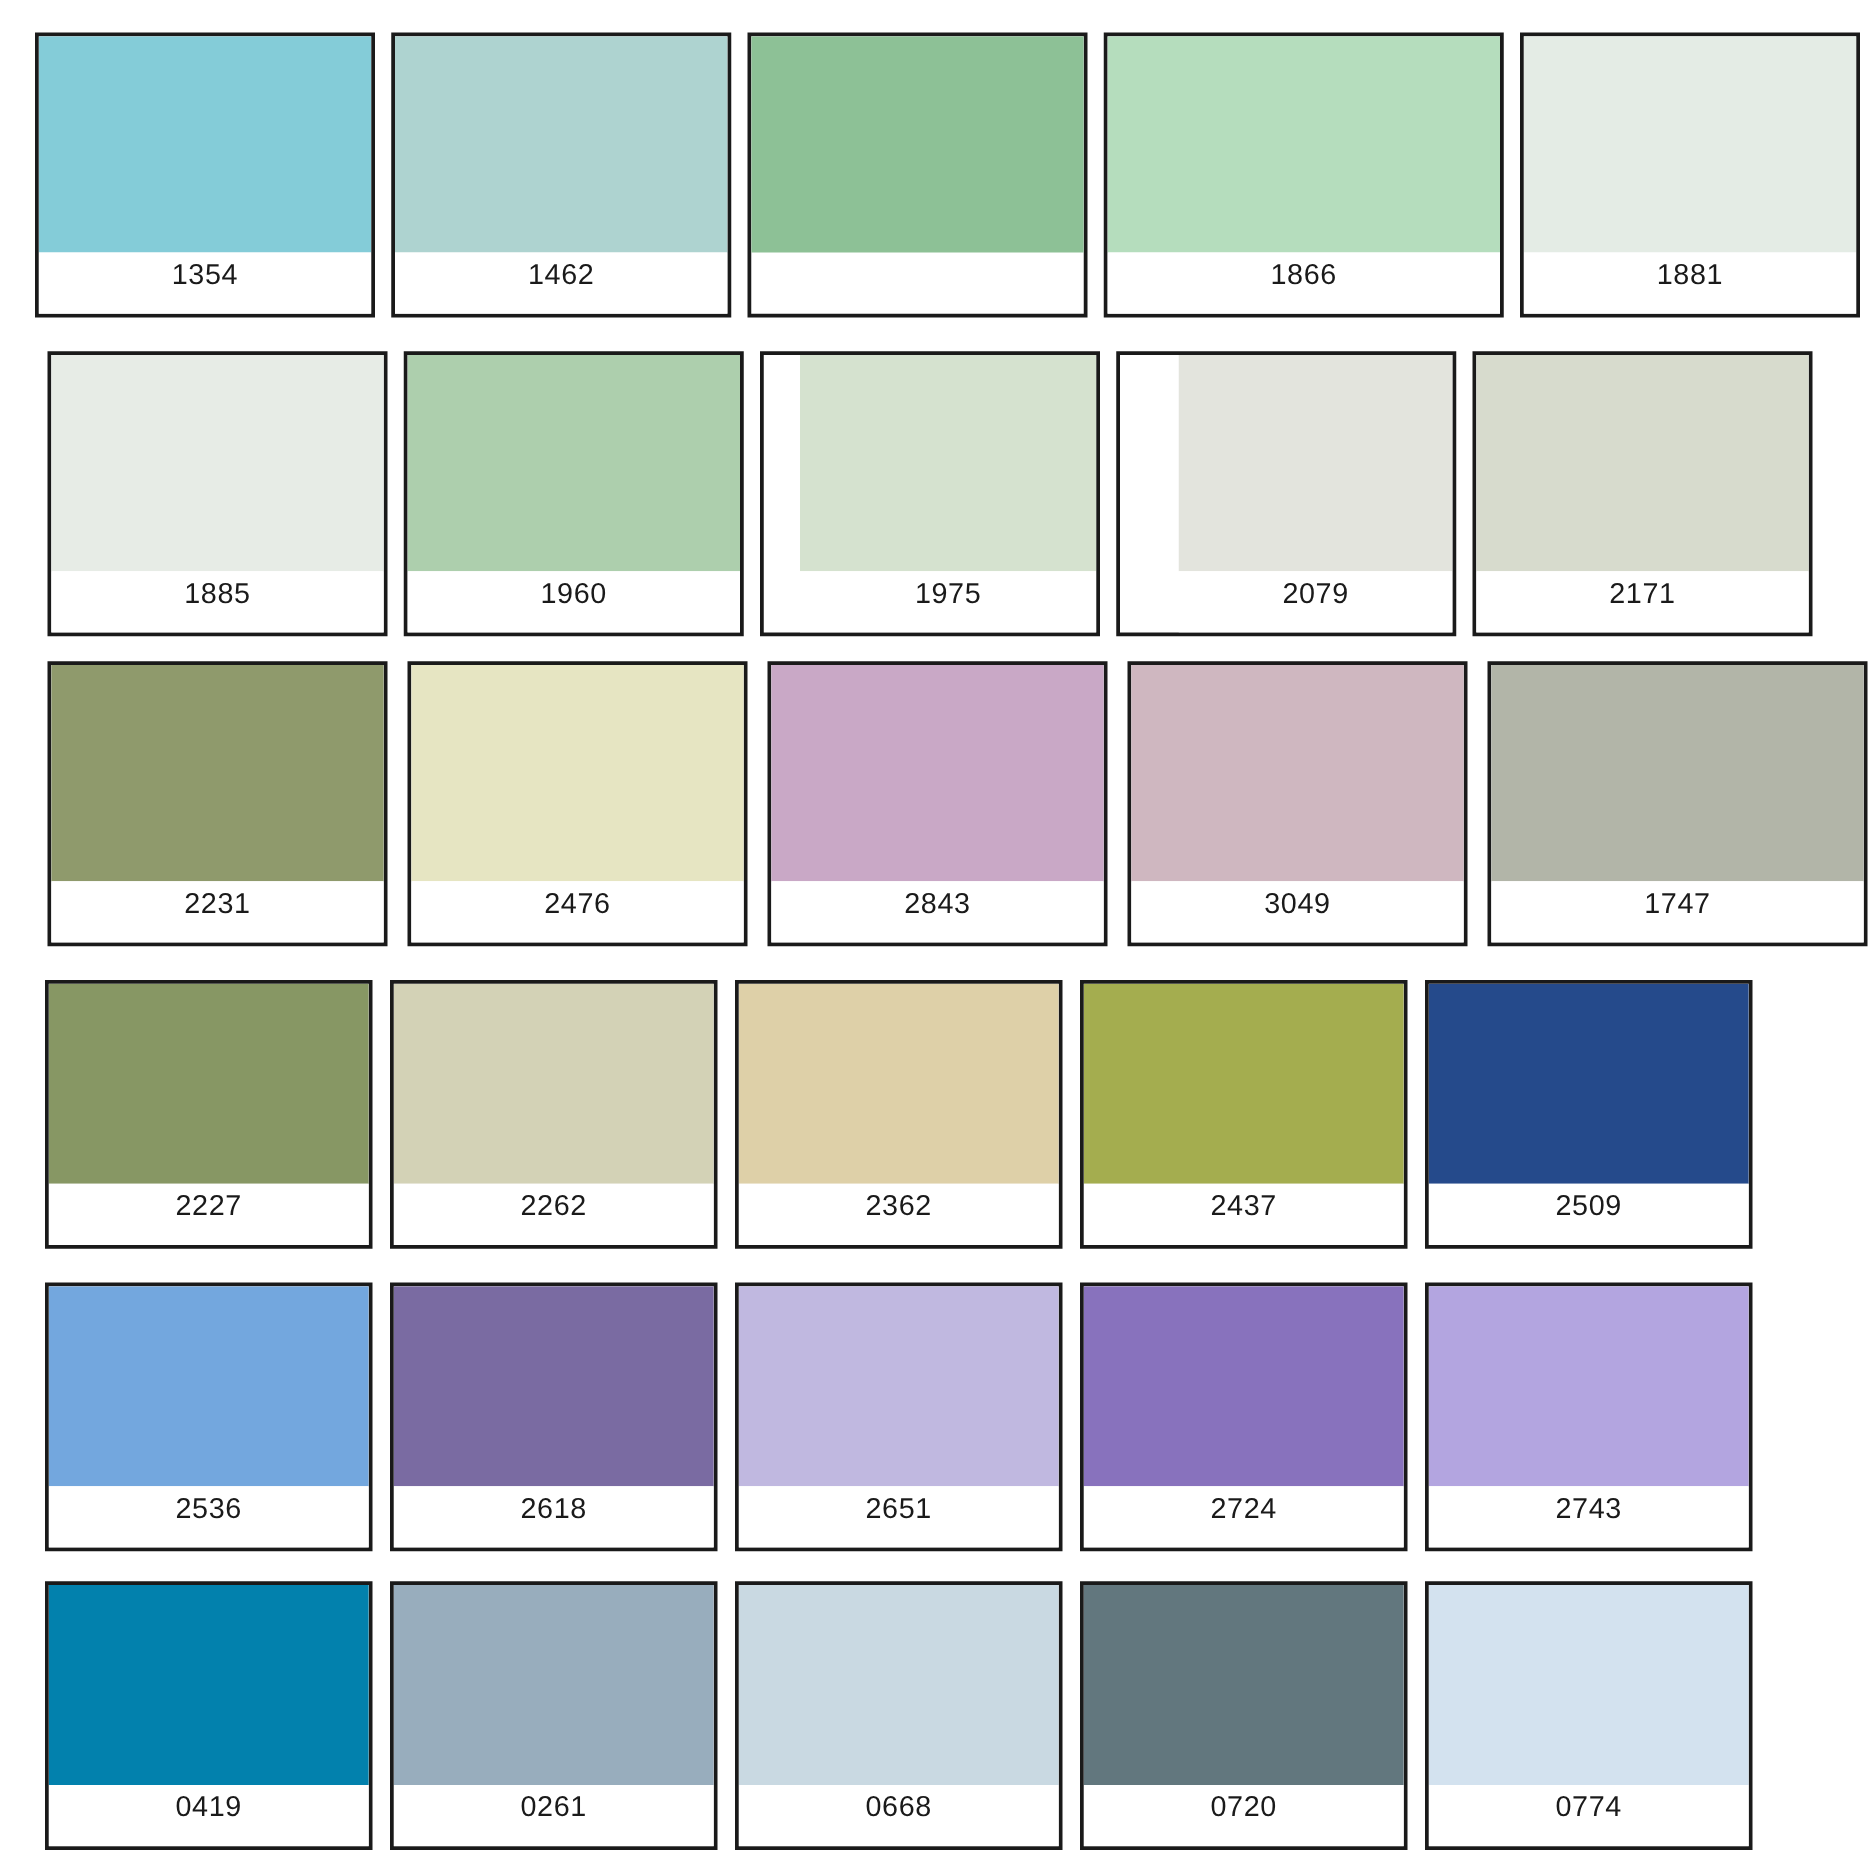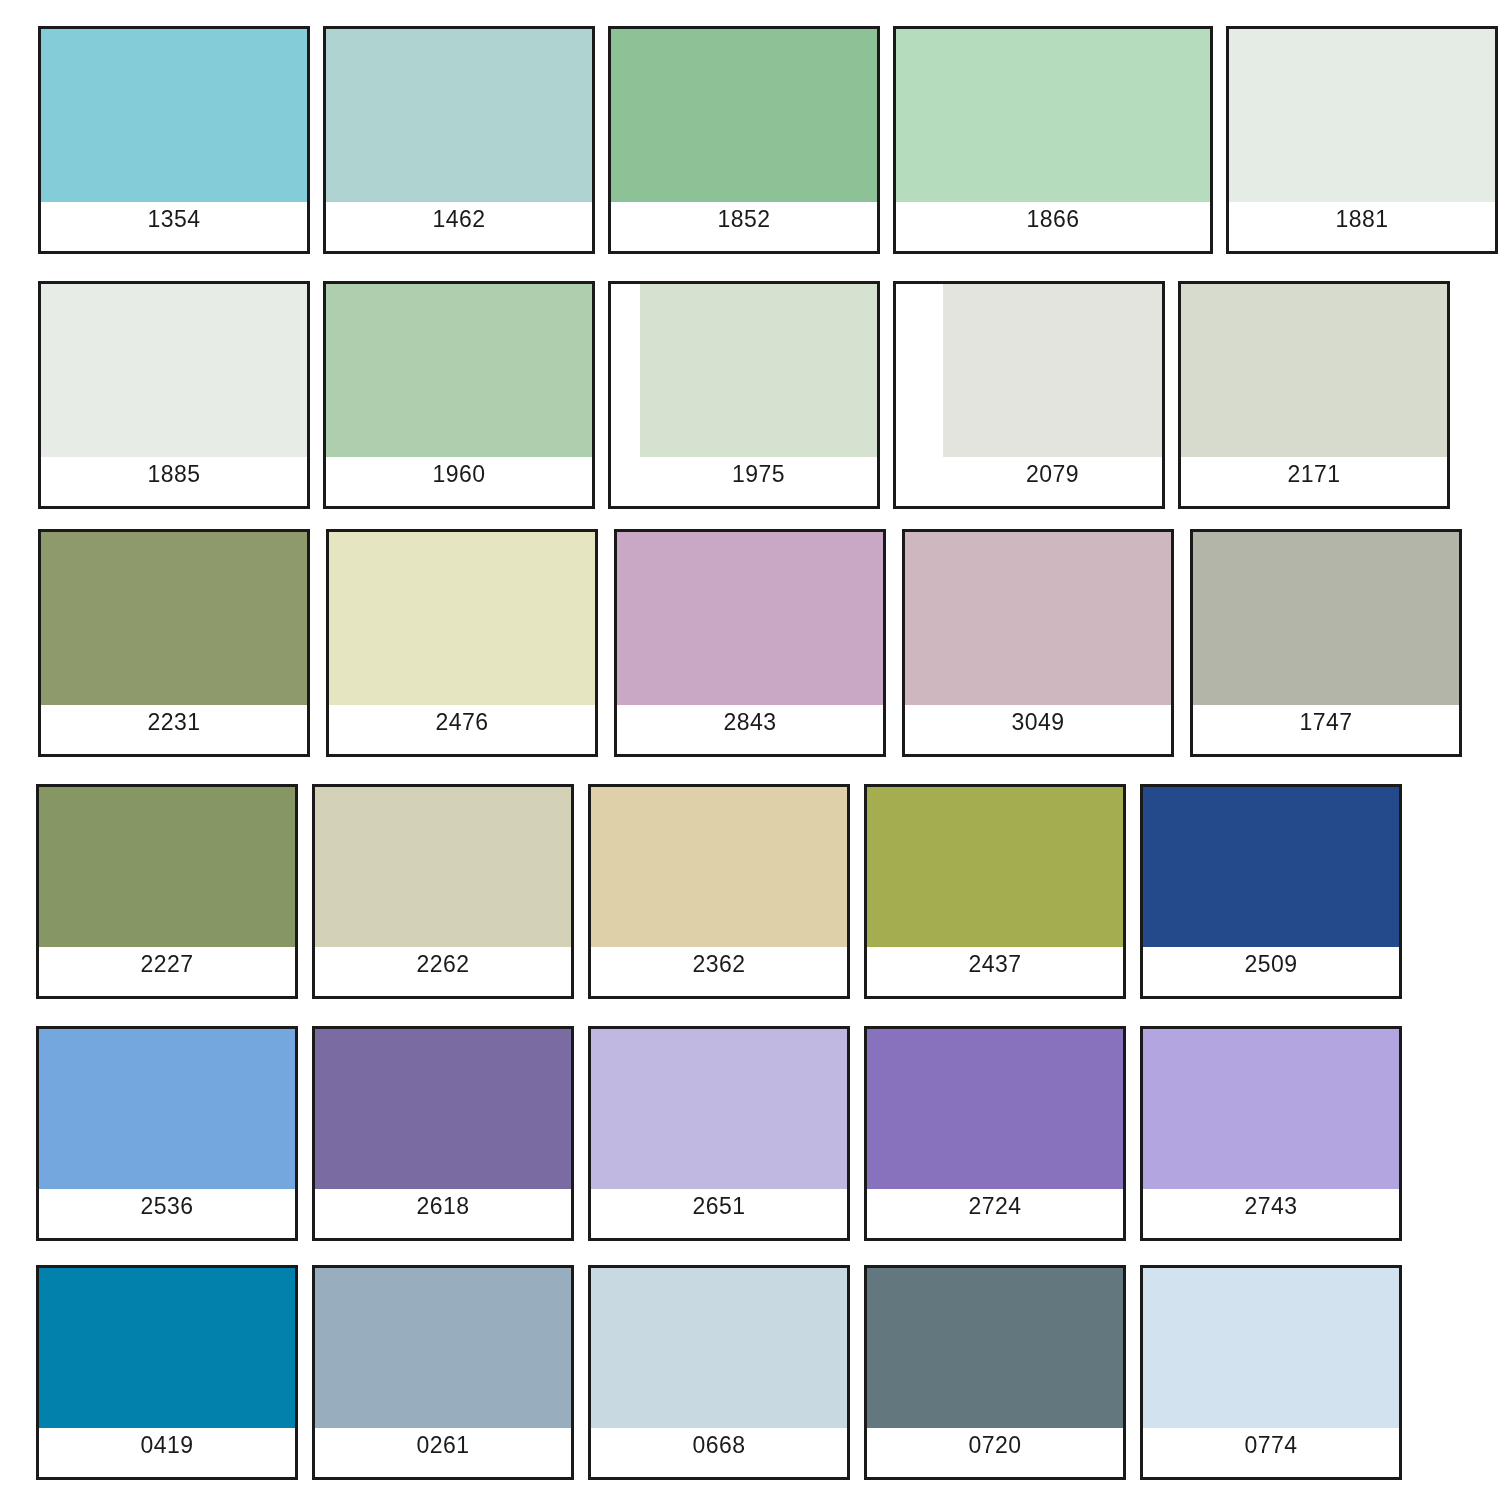--- a/index.html
+++ b/index.html
@@ -54,38 +54,35 @@
     white-space: nowrap;
   }
   
   .row-a {  }
   .row-b {  }
 </style>
 </head>
 <body>
 
 <div id="palette-grid">
-    <div class="swatch-row row-a" style="left: 38px; top: 26px; gap: 13px;">
+    <div class="swatch-row row-a" style="left: 28px; top: 26px; gap: 13px;">
       <div class="swatch-card" style="width: 272px; height: 228px;">
         <div class="swatch-color" style="height: 173px; background: rgb(132, 204, 216);"></div>
         <div class="swatch-label-band">
           <span class="swatch-label">1354</span>
         </div>
       </div>
       <div class="swatch-card" style="width: 272px; height: 228px;">
         <div class="swatch-color" style="height: 173px; background: rgb(174, 211, 208);"></div>
         <div class="swatch-label-band">
           <span class="swatch-label">1462</span>
         </div>
       </div>
       <div class="swatch-card" style="width: 272px; height: 228px;">
         <div class="swatch-color" style="height: 173px; background: rgb(141, 193, 150);"></div>
-        <div class="swatch-label-band">
-          <span class="swatch-label">1852</span>
-        </div>
       </div>
       <div class="swatch-card" style="width: 320px; height: 228px;">
         <div class="swatch-color" style="height: 173px; background: rgb(181, 221, 189);"></div>
         <div class="swatch-label-band">
           <span class="swatch-label">1866</span>
         </div>
       </div>
       <div class="swatch-card" style="width: 272px; height: 228px;">
         <div class="swatch-color" style="height: 173px; background: rgb(228, 236, 229);"></div>
         <div class="swatch-label-band">
@@ -143,21 +140,21 @@
         <div class="swatch-label-band">
           <span class="swatch-label">2843</span>
         </div>
       </div>
       <div class="swatch-card" style="width: 272px; height: 228px;">
         <div class="swatch-color" style="height: 173px; background: rgb(207, 183, 192);"></div>
         <div class="swatch-label-band">
           <span class="swatch-label">3049</span>
         </div>
       </div>
-      <div class="swatch-card" style="width: 272px; height: 228px;">
+      <div class="swatch-card" style="width: 304px; height: 228px;">
         <div class="swatch-color" style="height: 173px; background: rgb(178, 181, 168);"></div>
         <div class="swatch-label-band">
           <span class="swatch-label">1747</span>
         </div>
       </div>
     </div>
     <div class="swatch-row row-b" style="left: 36px; top: 784px; gap: 14px;">
       <div class="swatch-card" style="width: 262px; height: 215px;">
         <div class="swatch-color" style="height: 160px; background: rgb(135, 151, 100);"></div>
         <div class="swatch-label-band">

